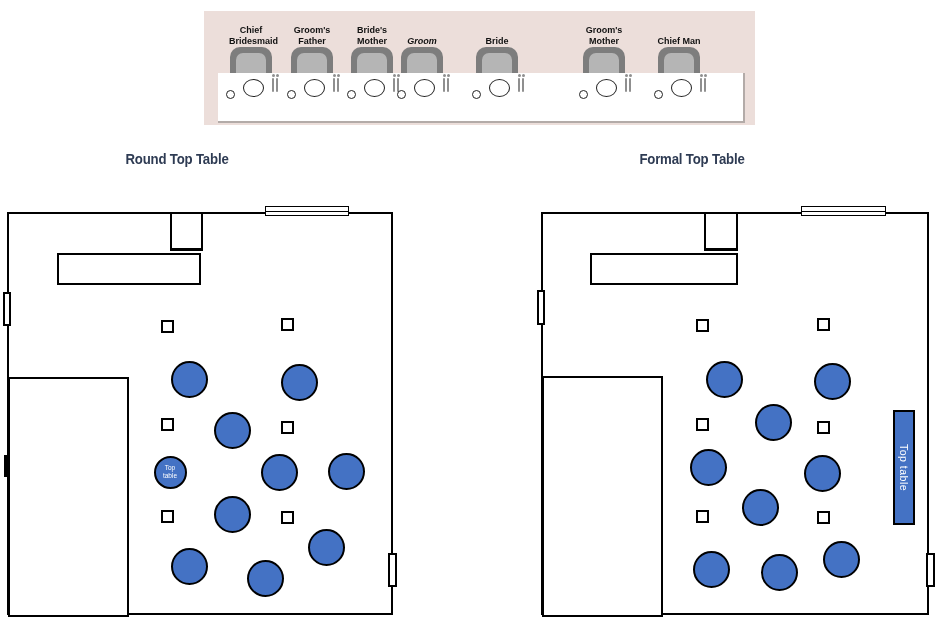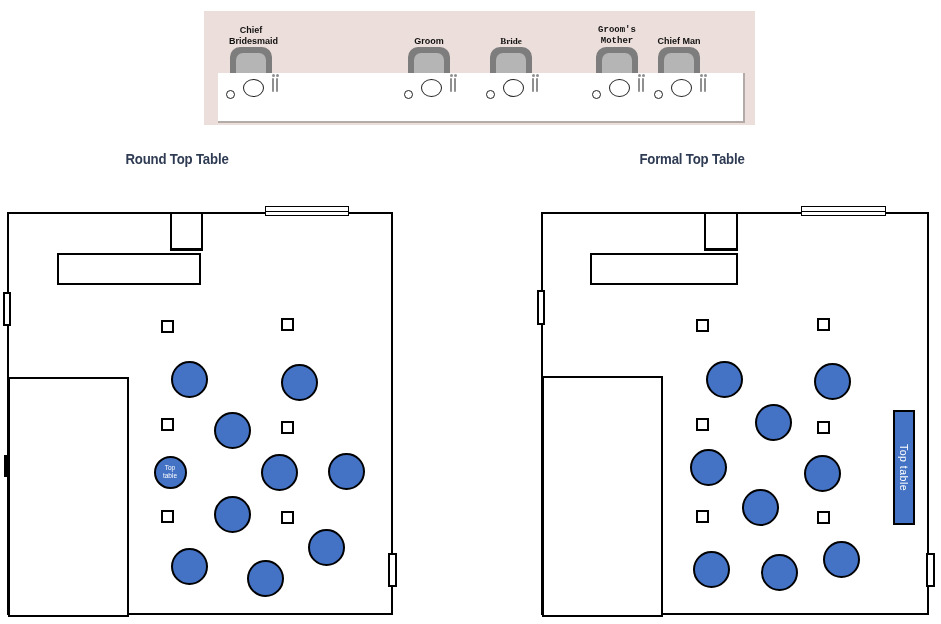--- a/index.html
+++ b/index.html
@@ -91,49 +91,77 @@
         </div>
         <div class="setting">
           <div class="side-plate"></div>
           <div class="plate"></div>
           <div class="utensil u1"></div>
           <div class="utensil u2"></div>
           <div class="udot d1"></div>
           <div class="udot d2"></div>
         </div>
       </div>
-      <div class="seat" style="left: 195px;">
+      <div class="seat" style="left: 78px;">
+        <div class="seat-label">Groom's Father</div>
+        <div class="chair" style="background: rgb(125, 125, 125);">
+          <div class="chair-inner" style="background: rgb(181, 181, 181);"></div>
+        </div>
+        <div class="setting">
+          <div class="side-plate"></div>
+          <div class="plate"></div>
+          <div class="utensil u1"></div>
+          <div class="utensil u2"></div>
+          <div class="udot d1"></div>
+          <div class="udot d2"></div>
+        </div>
+      </div>
+      <div class="seat" style="left: 138px;">
+        <div class="seat-label">Bride's Mother</div>
+        <div class="chair" style="background: rgb(125, 125, 125);">
+          <div class="chair-inner" style="background: rgb(181, 181, 181);"></div>
+        </div>
+        <div class="setting">
+          <div class="side-plate"></div>
+          <div class="plate"></div>
+          <div class="utensil u1"></div>
+          <div class="utensil u2"></div>
+          <div class="udot d1"></div>
+          <div class="udot d2"></div>
+        </div>
+      </div>
+      <div class="seat" style="left: 188px; font-style: italic;">
         <div class="seat-label">Groom</div>
         <div class="chair" style="background: rgb(125, 125, 125);">
           <div class="chair-inner" style="background: rgb(181, 181, 181);"></div>
         </div>
         <div class="setting">
           <div class="side-plate"></div>
           <div class="plate"></div>
           <div class="utensil u1"></div>
           <div class="utensil u2"></div>
           <div class="udot d1"></div>
           <div class="udot d2"></div>
         </div>
       </div>
-      <div class="seat" style="left: 277px; font-family: Liberation Serif, serif;">
+      <div class="seat" style="left: 263px;">
         <div class="seat-label">Bride</div>
         <div class="chair" style="background: rgb(125, 125, 125);">
           <div class="chair-inner" style="background: rgb(181, 181, 181);"></div>
         </div>
         <div class="setting">
           <div class="side-plate"></div>
           <div class="plate"></div>
           <div class="utensil u1"></div>
           <div class="utensil u2"></div>
           <div class="udot d1"></div>
           <div class="udot d2"></div>
         </div>
       </div>
-      <div class="seat" style="left: 383px; font-family: Liberation Mono, monospace;">
+      <div class="seat" style="left: 370px;">
         <div class="seat-label">Groom's Mother</div>
         <div class="chair" style="background: rgb(125, 125, 125);">
           <div class="chair-inner" style="background: rgb(181, 181, 181);"></div>
         </div>
         <div class="setting">
           <div class="side-plate"></div>
           <div class="plate"></div>
           <div class="utensil u1"></div>
           <div class="utensil u2"></div>
           <div class="udot d1"></div>

